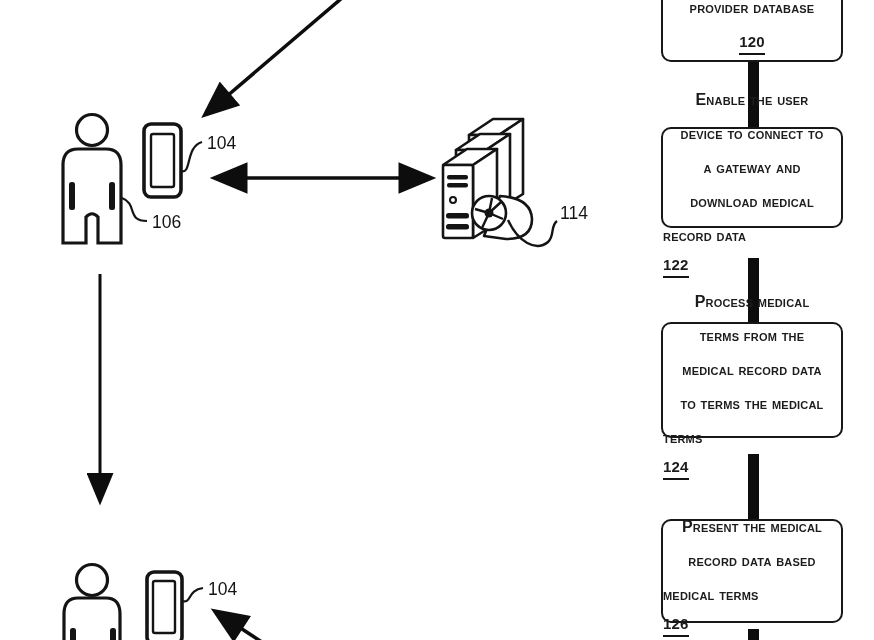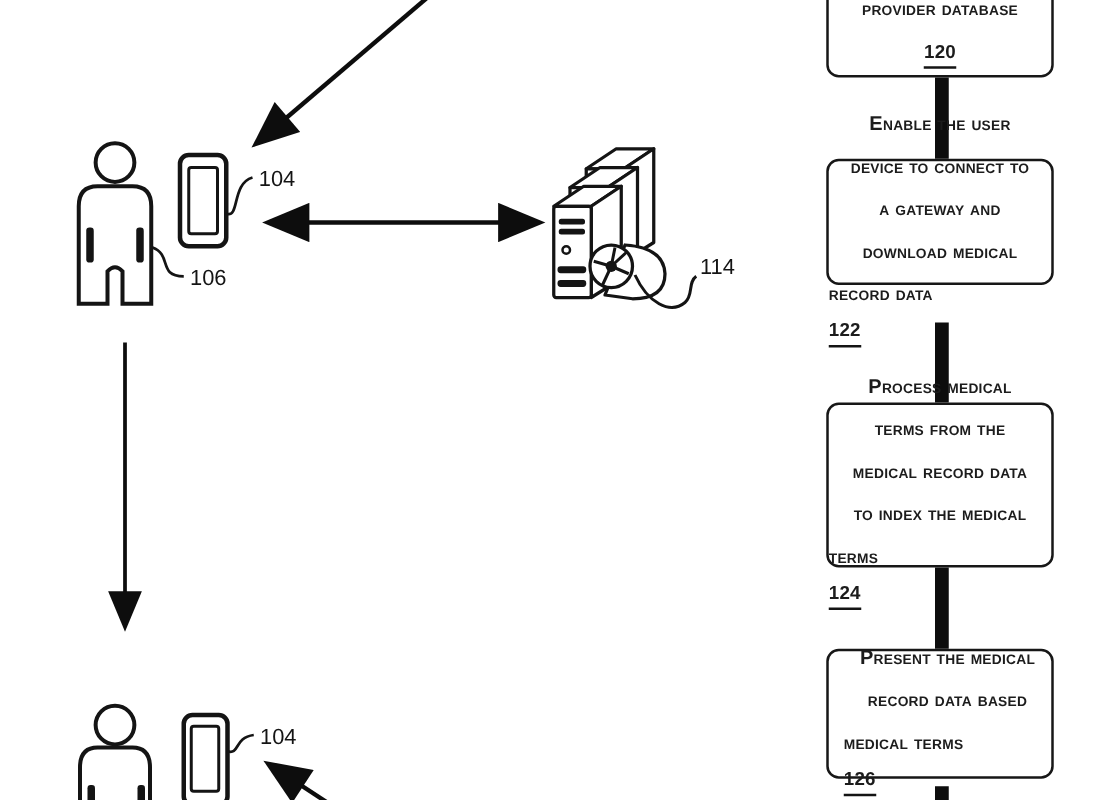--- a/index.html
+++ b/index.html
@@ -41,22 +41,22 @@
     font-size:15px;font-weight:600;
     border-bottom:2px solid #141414;
     line-height:22px;
   }
   .connector{
     position:absolute;left:748px;width:11px;
     background:#0d0d0d;z-index:1;
   }
   #box-120{top:-34px;height:96px;justify-content:flex-end;padding-bottom:5px;}
   #box-122{top:127px;height:101px;}
-  #box-124{top:322px;height:132px;}
-  #box-126{top:519px;height:104px;padding-left:12px;}
+  #box-124{top:322px;height:116px;}
+  #box-126{top:519px;height:104px;}
   #conn-1{top:62px;height:65px;}
   #conn-2{top:258px;height:64px;}
   #conn-3{top:454px;height:65px;}
   #conn-4{top:629px;height:11px;}
 </style>
 </head>
 <body>
 
 <div id="canvas">
 
@@ -156,21 +156,21 @@
     <div class="line last-line">
       <span>record data</span>
       <span class="num">122</span>
     </div>
   </div>
 
   <div class="fc-box" id="box-124">
     <div class="line">Process medical</div>
     <div class="line">terms from the</div>
     <div class="line">medical record data</div>
-    <div class="line">to index the medical</div>
+    <div class="line">to terms the medical</div>
     <div class="line last-line">
       <span>terms</span>
       <span class="num">124</span>
     </div>
   </div>
 
   <div class="fc-box" id="box-126">
     <div class="line">Present the medical</div>
     <div class="line">record data based</div>
     <div class="line last-line">

